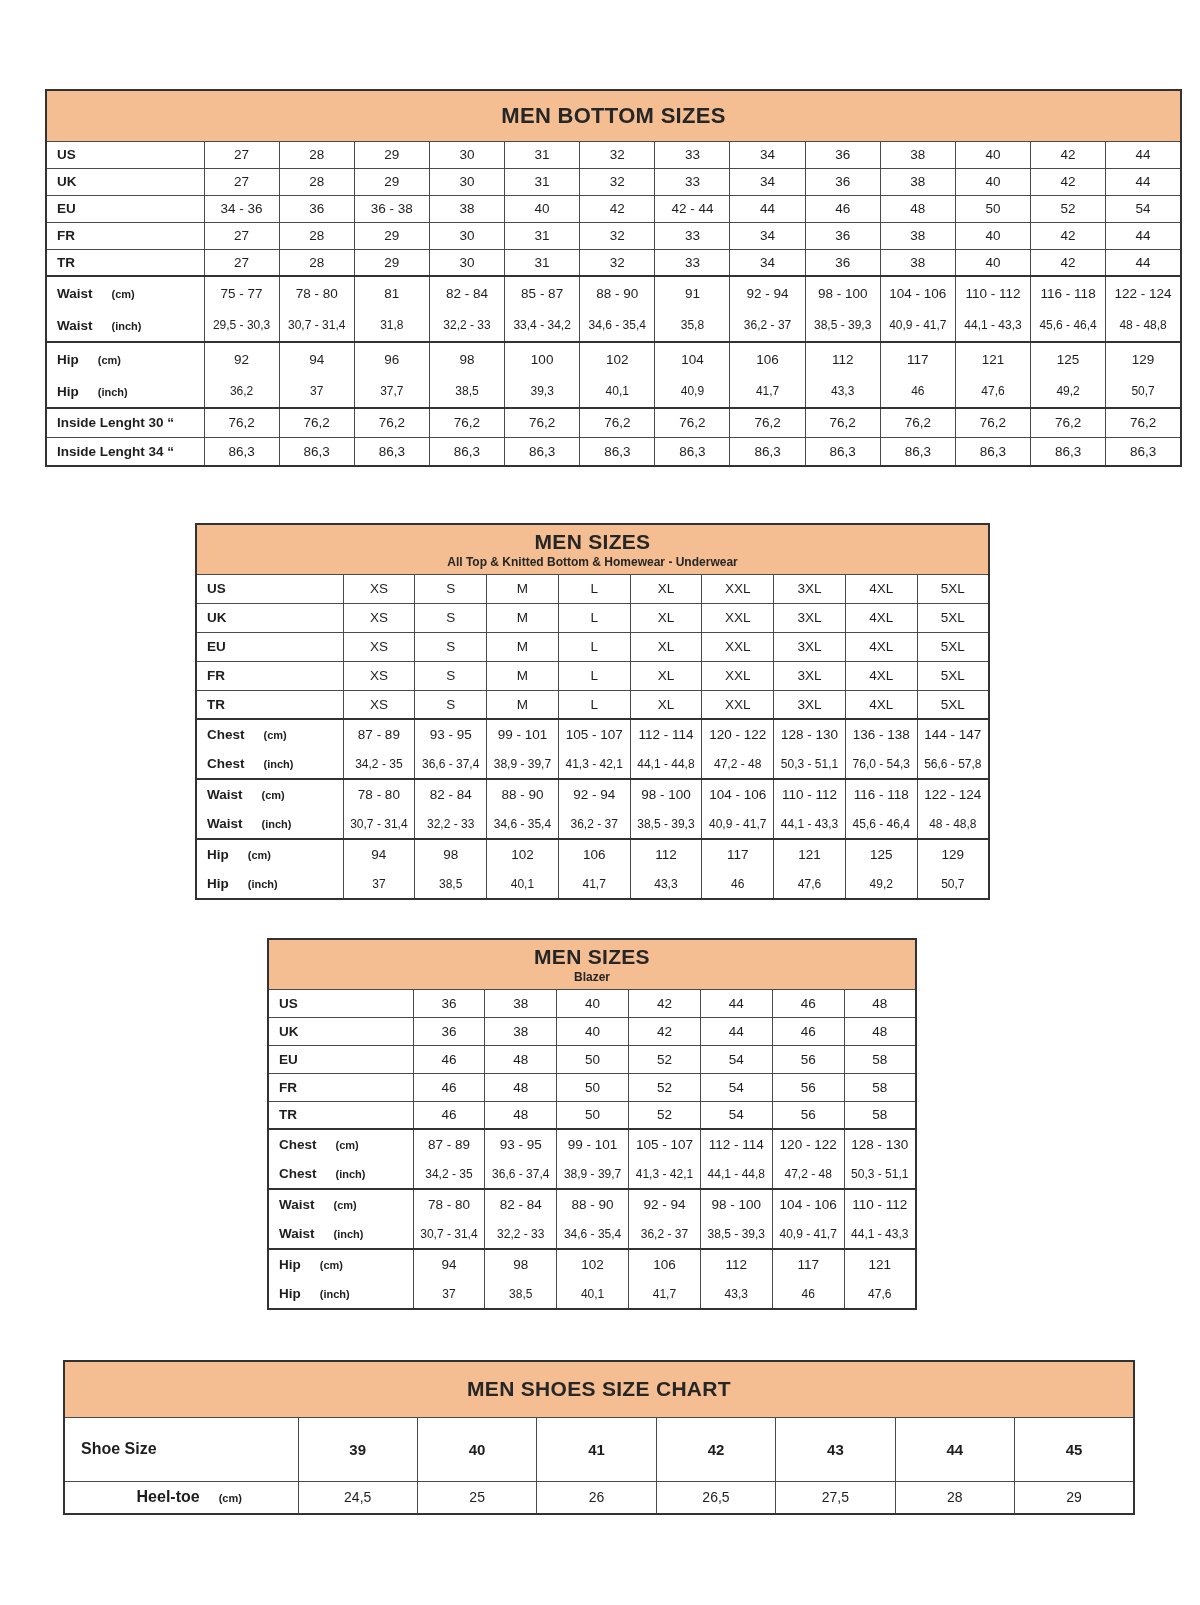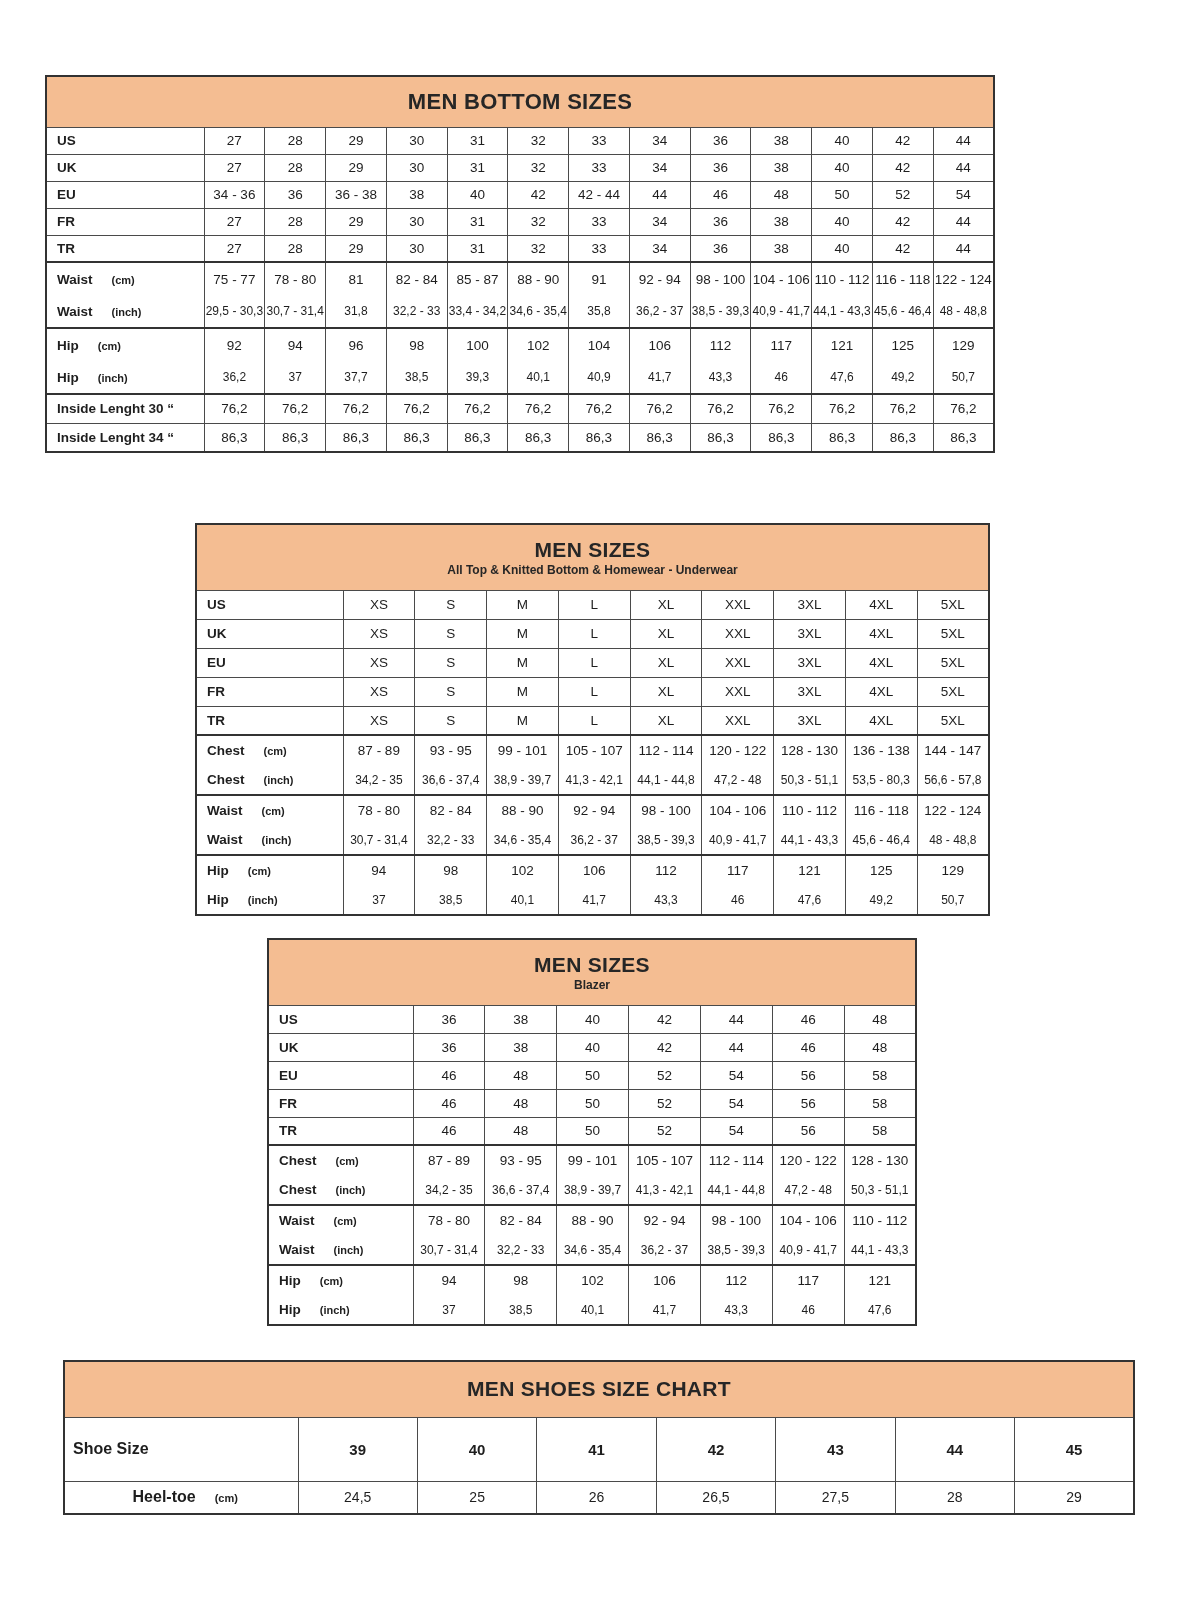--- a/index.html
+++ b/index.html
@@ -5,41 +5,41 @@
   * { box-sizing: border-box; margin: 0; padding: 0; }
   html, body { background: #ffffff; }
   body {
     width: 1200px; height: 1605px;
     position: relative;
     font-family: "Liberation Sans", sans-serif;
     color: #1e1e1e;
     overflow: hidden;
   }
   .twrap { position: absolute; }
-  .t1 { left: 45px;  top: 75px;   width: 950px; }
+  .t1 { left: 45px;  top: 89px;   width: 1137px; }
   .t2 { left: 195px; top: 523px;  width: 795px; }
   .t3 { left: 267px; top: 938px;  width: 650px; }
   .t4 { left: 63px;  top: 1360px; width: 1072px; }
 
   table.sz {
     width: 100%;
     border-collapse: collapse;
     table-layout: fixed;
     border: 2px solid #323232;
   }
   table.sz th, table.sz td { border: 1.5px solid #4a4a4a; vertical-align: middle; }
 
   .t1 col.c-label { width: 158px; }
   .t2 col.c-label { width: 147px; }
   .t3 col.c-label { width: 145px; }
   .t4 col.c-label { width: 234px; }
 
   .thead-cell { text-align: center; border: 2px solid #323232; }
   .t1 .thead-cell { height: 51px; }
-  .t2 .thead-cell, .t3 .thead-cell { height: 66px; }
+  .t2 .thead-cell, .t3 .thead-cell { height: 50px; }
   .t4 .thead-cell { height: 56px; }
 
   .title { font-weight: bold; font-size: 22px; letter-spacing: 0.3px; color: #262626; }
   .t2 .title, .t3 .title, .t4 .title { font-size: 21px; }
   .subtitle { font-weight: bold; font-size: 12px; margin-top: 1px; color: #262626; }
 
   td.label { text-align: left; padding-left: 10px; font-weight: bold; font-size: 13.5px; white-space: nowrap; }
   .lunit { font-size: 11px; margin-left: 19px; }
   td.val { text-align: center; font-size: 13.5px; padding: 0 1px; }
 
@@ -48,21 +48,21 @@
   .t3 tr.size td { height: 28px; }
 
   tr.cm td, tr.inch td { height: 33px; }
   .t2 tr.cm td, .t2 tr.inch td, .t3 tr.cm td, .t3 tr.inch td { height: 30px; }
   tr.inch td.val { font-size: 12px; }
   tr.ins td { height: 29px; }
 
   tr.sep td { border-top: 2.5px solid #323232; }
   tr.joined td { border-top-style: hidden; }
 
-  .t4 td.label { font-size: 16px; padding-left: 8px; }
+  .t4 td.label { font-size: 16px; padding-left: 16px; }
   .t4 tr.shoe td { height: 64px; }
   .t4 tr.shoe td.val { font-weight: bold; font-size: 15px; margin-left: 28px; }
   .t4 tr.heel td { height: 33px; text-align: center; }
   .t4 tr.heel td.val { font-size: 14px; }
 </style>
 </head>
 <body>
 
 <div id="tables-root">
     <div class="twrap t1">
@@ -367,21 +367,21 @@
           </tr>
           <tr class="inch joined">
             <td class="label"><span class="lmain">Chest</span><span class="lunit">(inch)</span></td>
             <td class="val">34,2 - 35</td>
             <td class="val">36,6 - 37,4</td>
             <td class="val">38,9 - 39,7</td>
             <td class="val">41,3 - 42,1</td>
             <td class="val">44,1 - 44,8</td>
             <td class="val">47,2 - 48</td>
             <td class="val">50,3 - 51,1</td>
-            <td class="val">53,5 - 80,3</td>
+            <td class="val">76,0 - 54,3</td>
             <td class="val">56,6 - 57,8</td>
           </tr>
           <tr class="cm sep">
             <td class="label"><span class="lmain">Waist</span><span class="lunit">(cm)</span></td>
             <td class="val">78 - 80</td>
             <td class="val">82 - 84</td>
             <td class="val">88 - 90</td>
             <td class="val">92 - 94</td>
             <td class="val">98 - 100</td>
             <td class="val">104 - 106</td>

